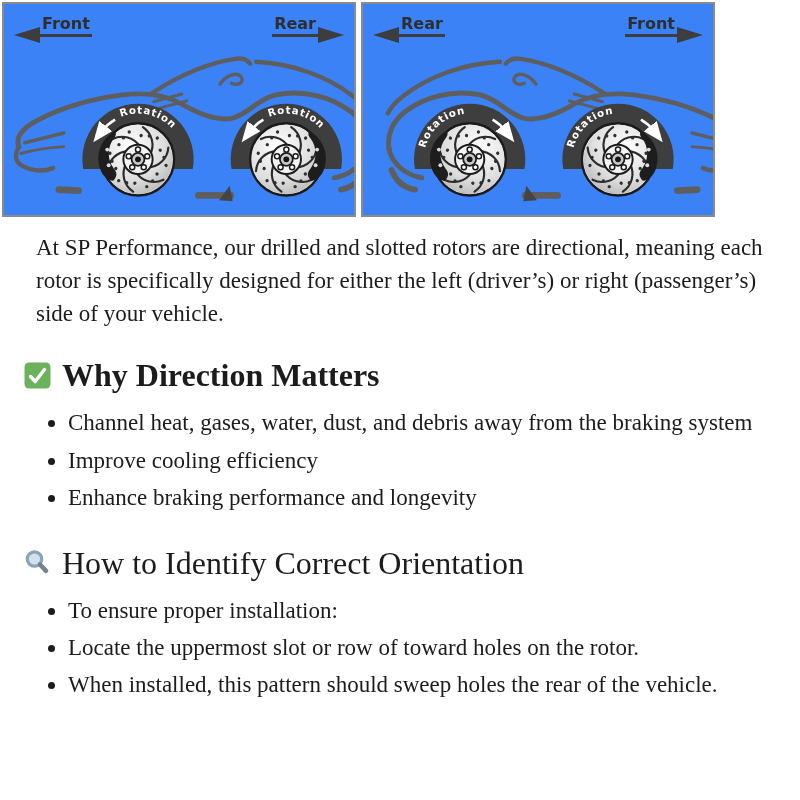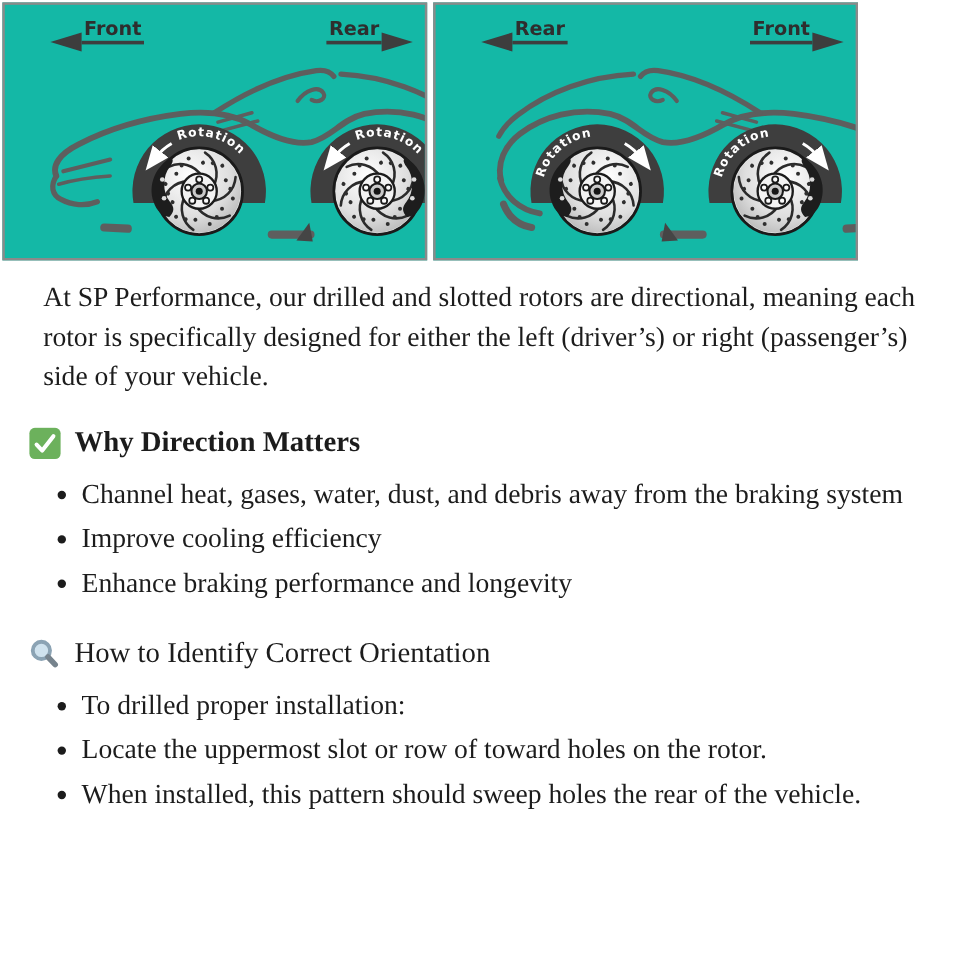--- a/index.html
+++ b/index.html
@@ -8,24 +8,23 @@
     width:800px; height:800px; overflow:hidden;
     background:#ffffff; color:#1c1c1c;
     font-family:"Liberation Serif", serif;
   }
 
   
   .diagram { display:flex; gap:5px; padding:2px 2px 0 2px; }
   .panel {
     width:354px; height:215px;
     border:2.5px solid #8a8a8a;
-    background:#14b8a6;
+    background:#3b82f6;
     font-family:"DejaVu Sans", sans-serif;
     overflow:hidden;
-    padding-left:28px;
   }
   .panel-header {
     display:flex; justify-content:space-between; align-items:flex-start;
     padding:8px 10px 0 10px; height:48px;
   }
   .panel-title-block { text-align:center; margin-top:-2px; }
   .panel-title { font-size:26px; font-weight:700; letter-spacing:-0.5px; line-height:1; color:#1b1b1b; }
   .panel-subtitle { font-size:14.5px; font-weight:700; font-style:italic; color:#2a2a2a; margin-top:1px; }
   .dir { display:inline-flex; align-items:flex-end; margin-top:4px; }
   .dir-text {
@@ -35,21 +34,21 @@
   .tri { width:0; height:0; border-top:8px solid transparent; border-bottom:8px solid transparent; margin-bottom:-6px; }
   .tri-left  { border-right:26px solid #3d3d3d; }
   .tri-right { border-left:26px solid #3d3d3d; }
   .car-svg { display:block; width:389px; height:162px; }
 
   
   .article { padding:4px 24px 0 24px; font-size:23px; line-height:1.44; }
   .intro { margin:10px 0 14px 12px; max-width:735px; }
   .h-icon {
     display:flex; align-items:center; gap:11px;
-    font-size:24px; margin:22px 0 6px 0;
+    font-size:32px; margin:22px 0 6px 0;
   }
   .h-bold { font-weight:700; }
   .h-reg  { font-weight:400; margin-top:26px; }
   .lead { margin:16px 0 4px 0; }
   ul { margin:8px 0 14px 0; padding-left:44px; }
   li { margin:4px 0; max-width:690px; }
   .icon-box { flex:0 0 auto; display:inline-flex; }
 
   .rot-text { font-family:"DejaVu Sans", sans-serif; font-size:10.5px; font-weight:700; fill:#ffffff; letter-spacing:0.9px; }
   .sketch { stroke:#5e5e5e; fill:none; stroke-linecap:round; stroke-linejoin:round; }
@@ -221,18 +220,18 @@
     <span class="icon-box">
       <svg width="27" height="27" viewBox="0 0 27 27">
         <circle cx="10.5" cy="10" r="7.2" fill="#cfe2ee" stroke="#8ba3b4" stroke-width="3.2"></circle>
         <path d="M 16 15.5 L 22 21.8" stroke="#76838d" stroke-width="4.6" stroke-linecap="round"></path>
       </svg>
     </span>
     <span>How to Identify Correct Orientation</span>
   </div>
 
   <ul>
-    <li>To drilled proper installation:</li>
+    <li>To ensure proper installation:</li>
     <li>Locate the uppermost slot or row of toward holes on the rotor.</li>
     <li>When installed, this pattern should sweep holes the rear of the vehicle.</li>
   </ul>
 
 </div>
 
 </body></html>

